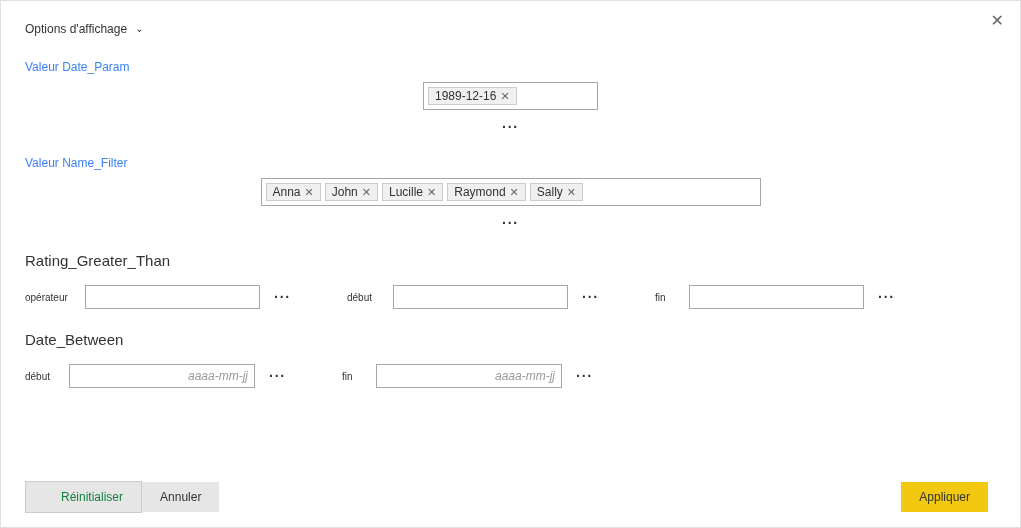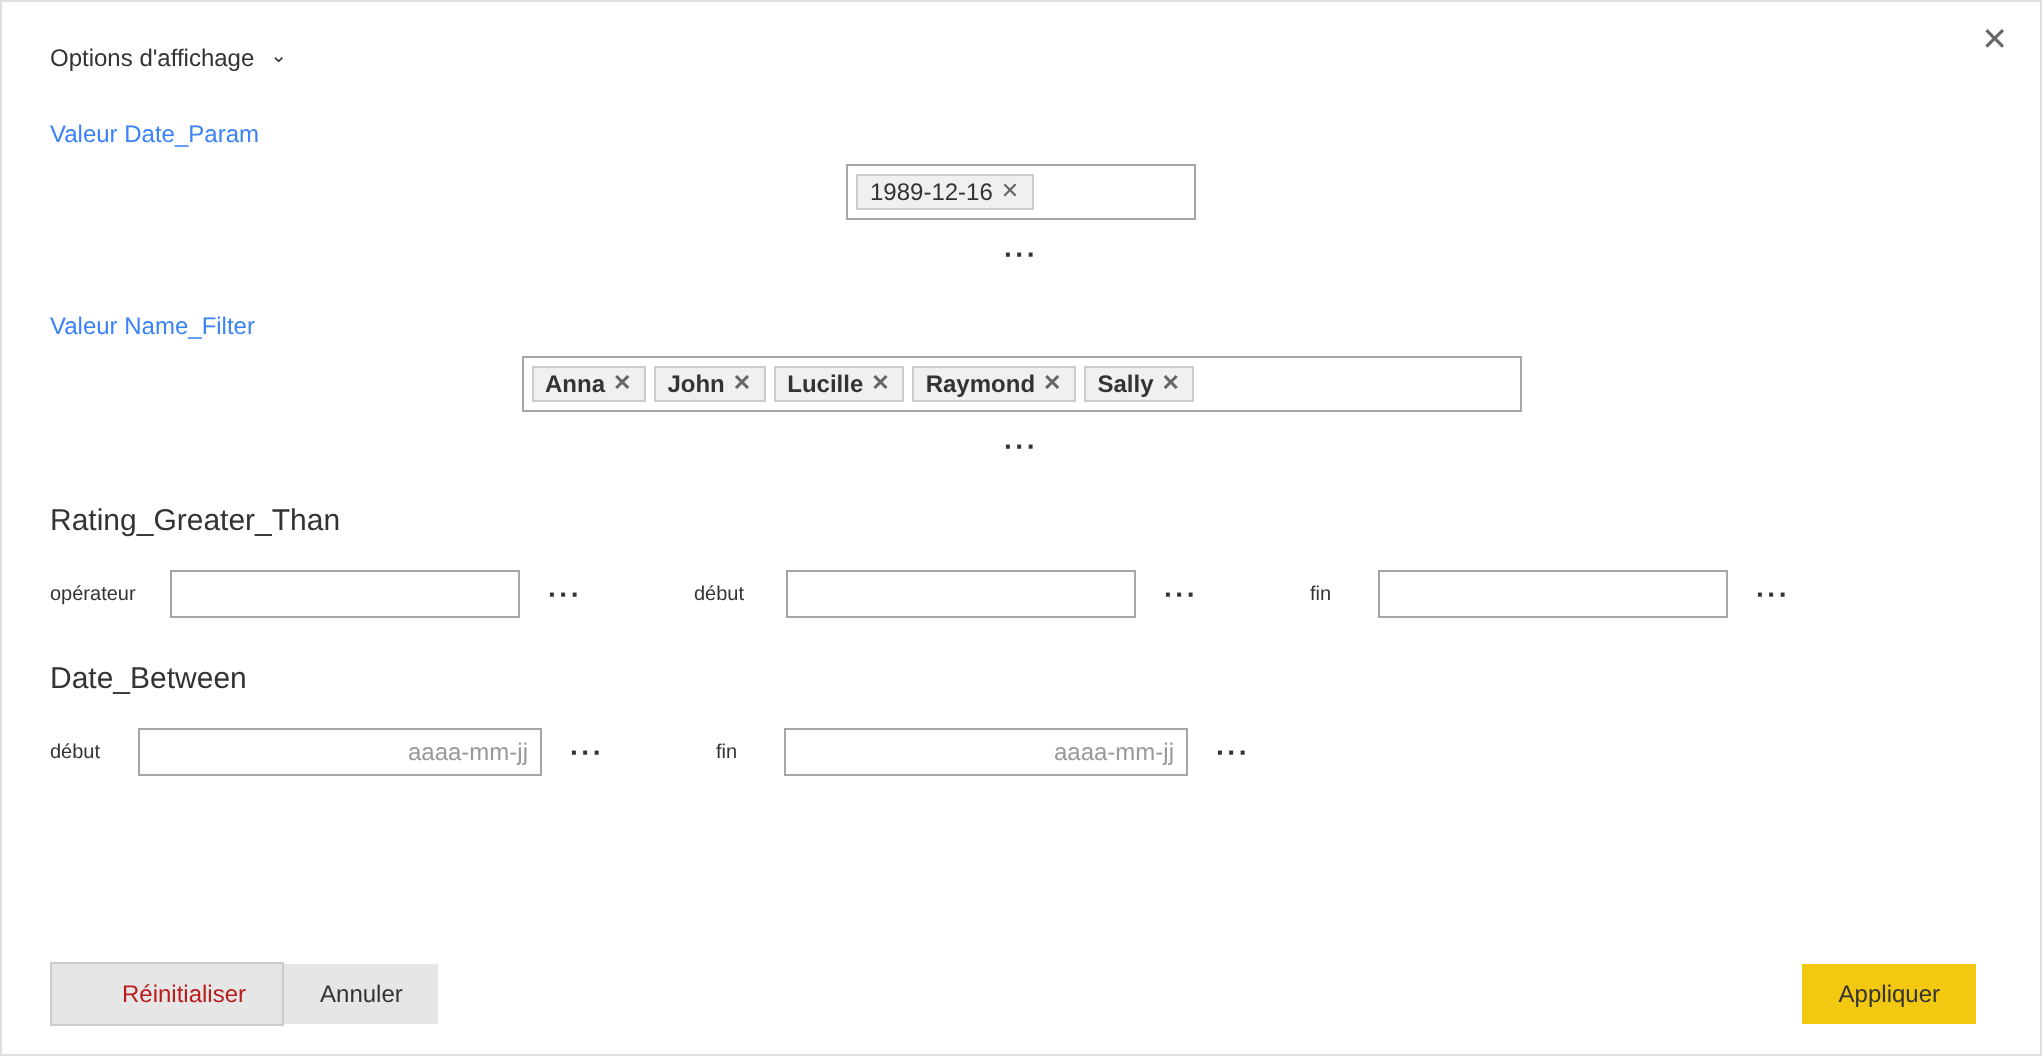--- a/index.html
+++ b/index.html
@@ -65,21 +65,20 @@
       align-items: center;
       border: 1px solid #a6a6a6;
       padding: 2px 4px;
       gap: 4px;
       min-height: 28px;
       background: #fff;
     }
     .token-box.wide {
       width: 500px;
       flex-wrap: wrap;
-      font-weight: bold;
     }
     .token {
       display: inline-flex;
       align-items: center;
       background: #f0f0f0;
       border: 1px solid #ccc;
       padding: 1px 6px;
       font-size: 12px;
       gap: 4px;
       color: #333;
@@ -136,22 +135,23 @@
       padding: 0 6px;
       font-size: 12px;
       font-family: inherit;
       background: #fff;
       color: #333;
     }
     .text-input.medium {
       width: 175px;
     }
     .text-input.date {
-      width: 202px;
+      width: 186px;
       text-align: right;
+      font-style: italic;
     }
     .text-input::placeholder {
       color: #999;
     }
     .footer {
       position: absolute;
       bottom: 0;
       left: 0;
       right: 0;
       padding: 12px 24px 14px 24px;
@@ -160,21 +160,21 @@
     }
     .btn {
       border: none;
       padding: 8px 18px;
       font-size: 12px;
       font-family: inherit;
       cursor: pointer;
     }
     .btn-reset {
       background: #e6e6e6;
-      color: #b91c1c;
+      color: #15803d;
       border: 1px solid #ccc;
       padding-left: 35px;
     }
     .btn-apply {
       background: #f2c811;
       color: #333;
       margin-left: auto;
       margin-right: 8px;
     }
     .btn-cancel {

